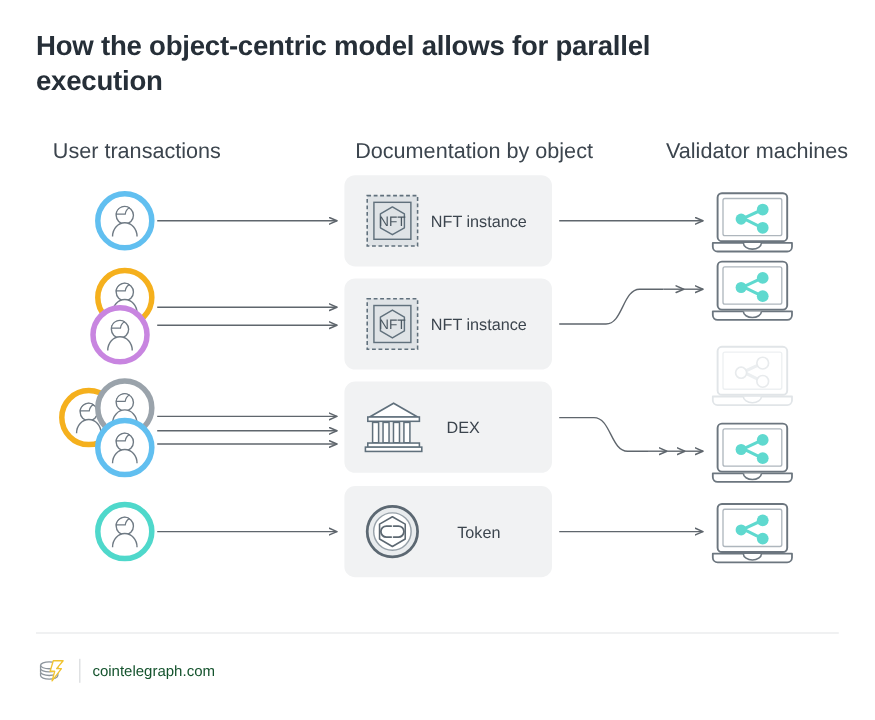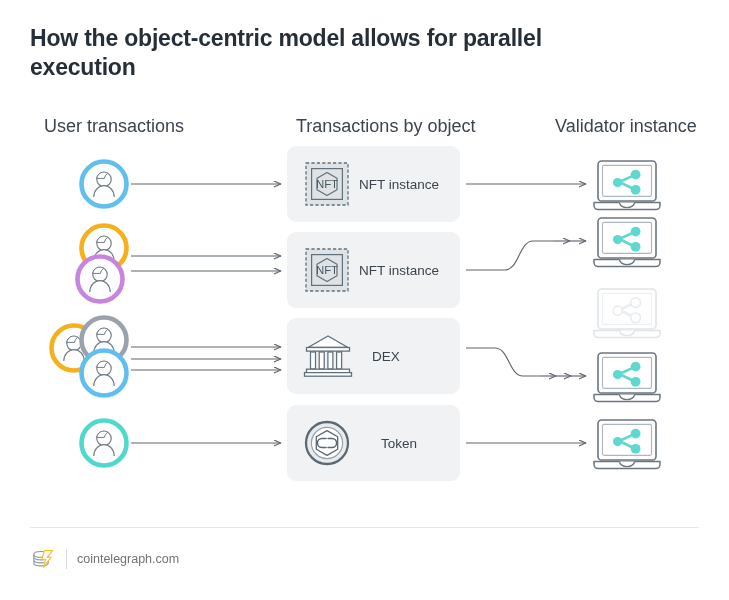--- a/index.html
+++ b/index.html
@@ -47,21 +47,21 @@
     width:669px;height:1px;background:#e6e8ea;
   }
   .footer-left{
     position:absolute;left:30px;top:546px;
     display:flex;align-items:center;gap:10px;
   }
   .footer-sep{
     width:1px;height:20px;background:#d8dadd;
   }
   .footer-site{
-    font-size:12.5px;color:#737373;
+    font-size:12.5px;color:#14532d;
   }
   .footer-src{
     position:absolute;right:30px;top:551px;
     font-size:12.5px;color:#4a535c;
     font-style:italic;
     white-space:nowrap;
   }
   .footer-src b{font-weight:bold;font-style:italic;}
 
   .card-label{
@@ -69,22 +69,22 @@
   }
 </style>
 </head>
 <body>
 
 <div id="infographic">
 
   <div class="title">How the object-centric model allows for parallel execution</div>
 
   <div class="col-head" id="head-users">User transactions</div>
-  <div class="col-head" id="head-objects">Transactions by object</div>
-  <div class="col-head" id="head-validators">Validator instance</div>
+  <div class="col-head" id="head-objects">Documentation by object</div>
+  <div class="col-head" id="head-validators">Validator machines</div>
 
   <svg id="stage" viewBox="0 0 729 600">
     <defs>
       <marker id="ah" markerWidth="7" markerHeight="7" refX="6.2" refY="3" orient="auto">
         <path d="M0.5,0.6 L6,3 L0.5,5.4" fill="none" stroke="#5f666d" stroke-width="1.1" stroke-linecap="round" stroke-linejoin="round"></path>
       </marker>
 
       <g id="person">
         <circle cx="0" cy="-4.6" r="7.2" fill="#ffffff" stroke="#6f7a84" stroke-width="1.15"></circle>
         <path d="M-7.2,-5.6 a7.2,7.2 0 0 1 11.0,-5.2 a7.0,7.0 0 0 0 -3.4,5.2 z" fill="#ffffff" stroke="#6f7a84" stroke-width="1.0" stroke-linejoin="round"></path>

